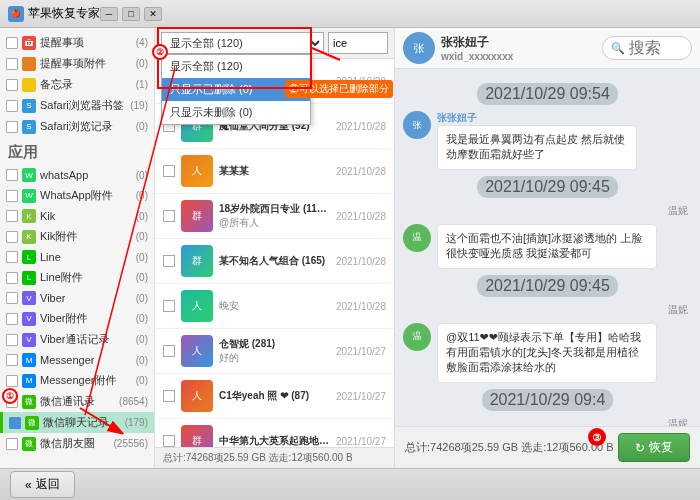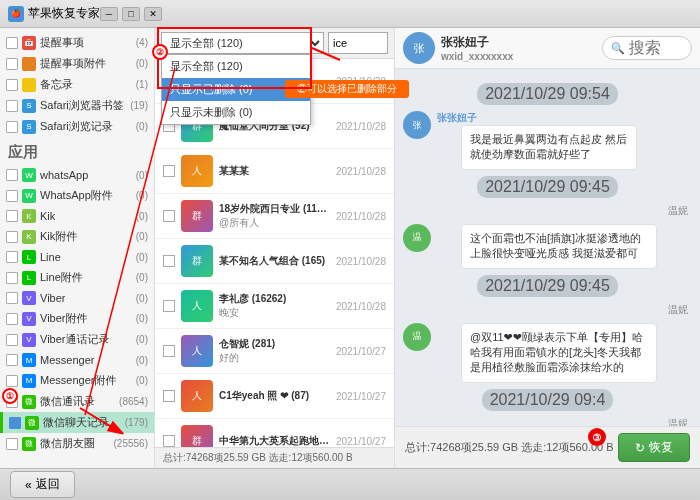--- a/index.html
+++ b/index.html
@@ -120,21 +120,21 @@
       color: #333;
     }
     .dropdown-item.selected { background: #4a90d9; color: white; }
     .tip-bubble {
       position: absolute;
       top: 52px;
       left: 130px;
       background: #ff6600;
       color: white;
       font-size: 10px;
-      padding: 2px 12px;
+      padding: 2px 4px;
       border-radius: 3px;
       white-space: nowrap;
       z-index: 200;
     }
     .tip-bubble::before {
       content: '';
       position: absolute;
       left: -6px;
       top: 50%;
       transform: translateY(-50%);
@@ -223,21 +223,20 @@
     .msg-avatar { width: 28px; height: 28px; border-radius: 50%; background: #aaa; flex-shrink: 0; display: flex; align-items: center; justify-content: center; font-size: 9px; color: white; }
     .msg-avatar-blue { background: #5b9bd5; }
     .msg-avatar-green { background: #5cb85c; }
     .msg-content { max-width: 200px; }
     .msg-bubble {
       padding: 6px 8px;
       border-radius: 4px;
       font-size: 11px;
       line-height: 1.4;
       color: #333;
-      margin-left: 24px;
     }
     .msg-bubble.received { background: white; border: 1px solid #e0e0e0; }
     .msg-sender-name { font-size: 10px; color: #5b9bd5; font-weight: bold; }
 
     .right-bottom-bar {
       background: #f0f0f0;
       border-top: 1px solid #ddd;
       padding: 6px 10px;
       display: flex;
       align-items: center;
@@ -496,21 +495,20 @@
             <div class="chat-info">
               <div class="chat-name">某不知名人气组合 (165)</div>
               <div class="chat-preview"></div>
             </div>
             <div class="chat-date">2021/10/28</div>
           </div>
           <div class="chat-item">
             <div class="chat-cb"></div>
             <div class="chat-avatar avatar-person2">人</div>
             <div class="chat-info">
-              <div class="chat-name">李礼彦 (16262)</div>
               <div class="chat-preview">晚安</div>
             </div>
             <div class="chat-date">2021/10/28</div>
           </div>
           <div class="chat-item">
             <div class="chat-cb"></div>
             <div class="chat-avatar avatar-person3">人</div>
             <div class="chat-info">
               <div class="chat-name">仓智妮 (281)</div>
               <div class="chat-preview">好的</div>

